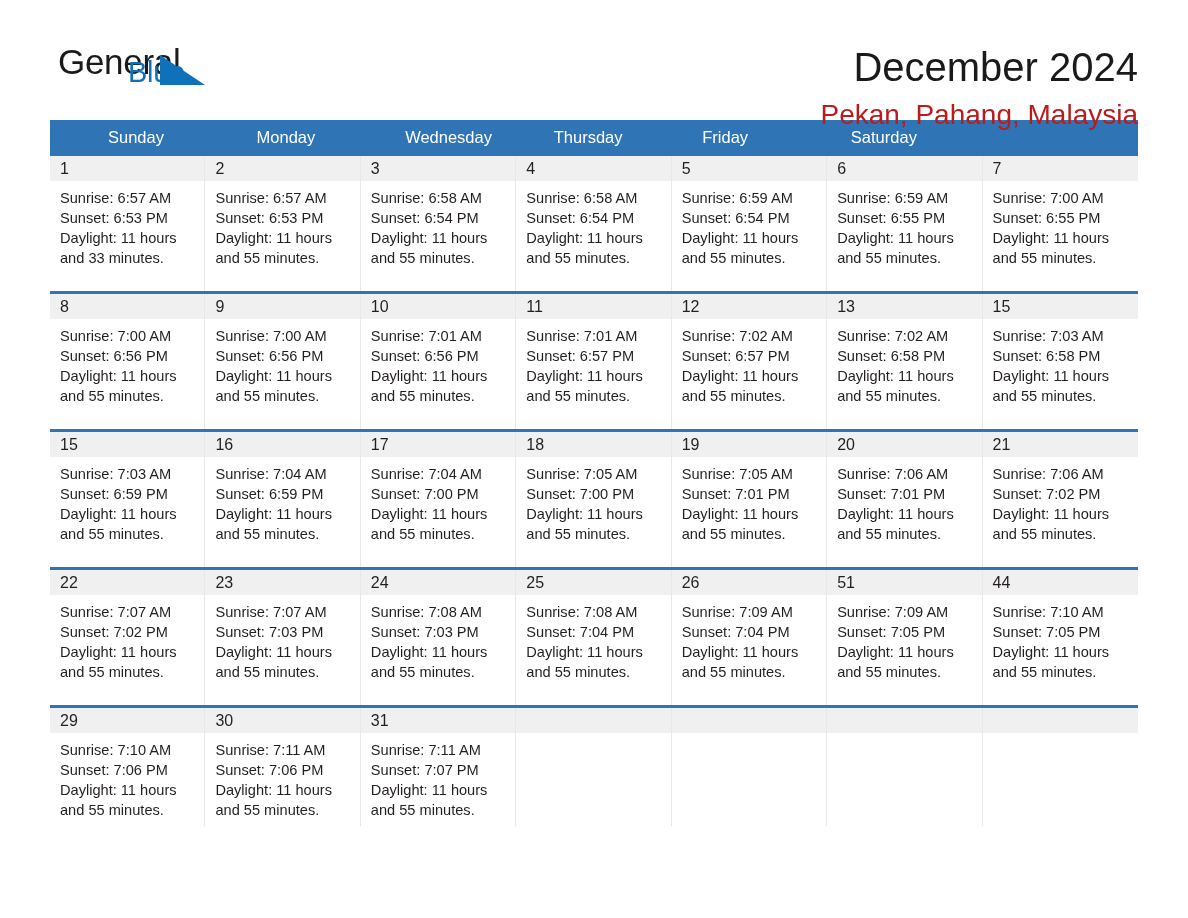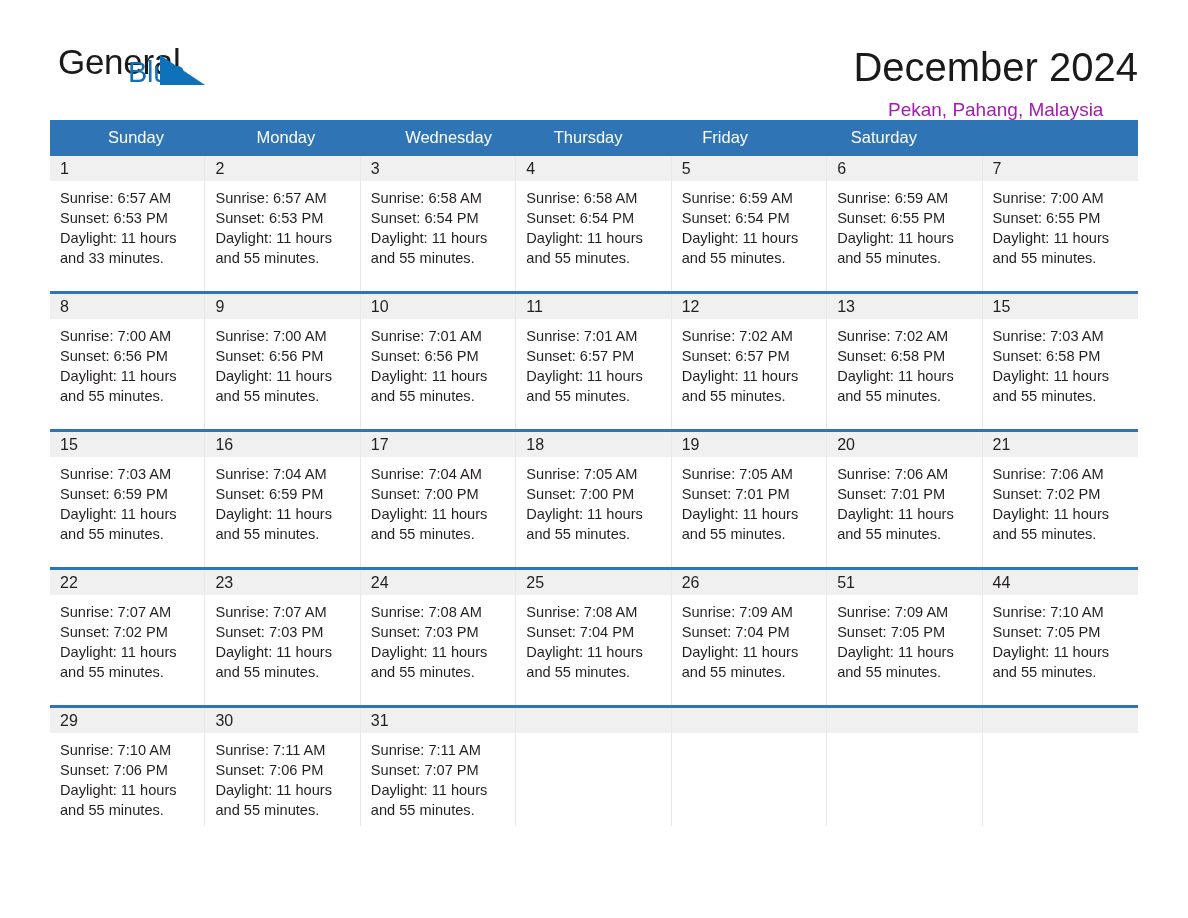--- a/index.html
+++ b/index.html
@@ -70,27 +70,26 @@
   }
   .cal-title {
     font-size: 40px;
     font-weight: normal;
     color: #1a1a1a;
     line-height: 1.08;
     letter-spacing: 0px;
     white-space: nowrap;
   }
   .cal-location {
-    font-size: 19px;
+    font-size: 28px;
     font-weight: normal;
-    color: #a21caf;
+    color: #b91c1c;
     margin-top: 11px;
     line-height: 1.1;
     white-space: nowrap;
-    text-align: center;
   }
 
   
   .calendar {
     margin: 8px 50px 0 50px;
     width: 1088px;
   }
   .dow-row {
     display: grid;
     grid-template-columns: repeat(7, 1fr);

